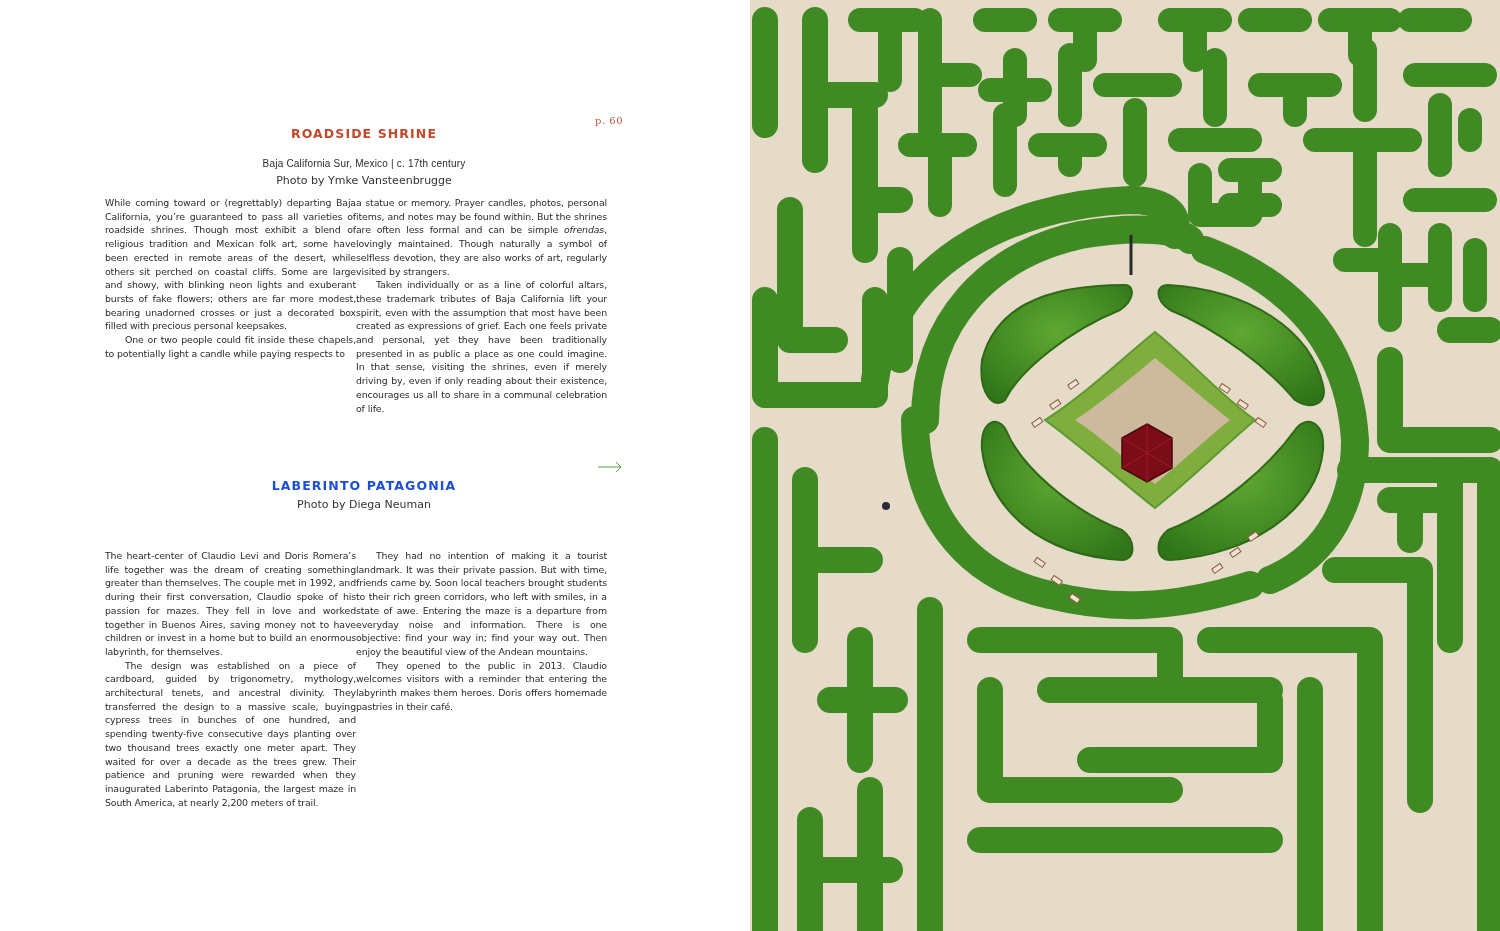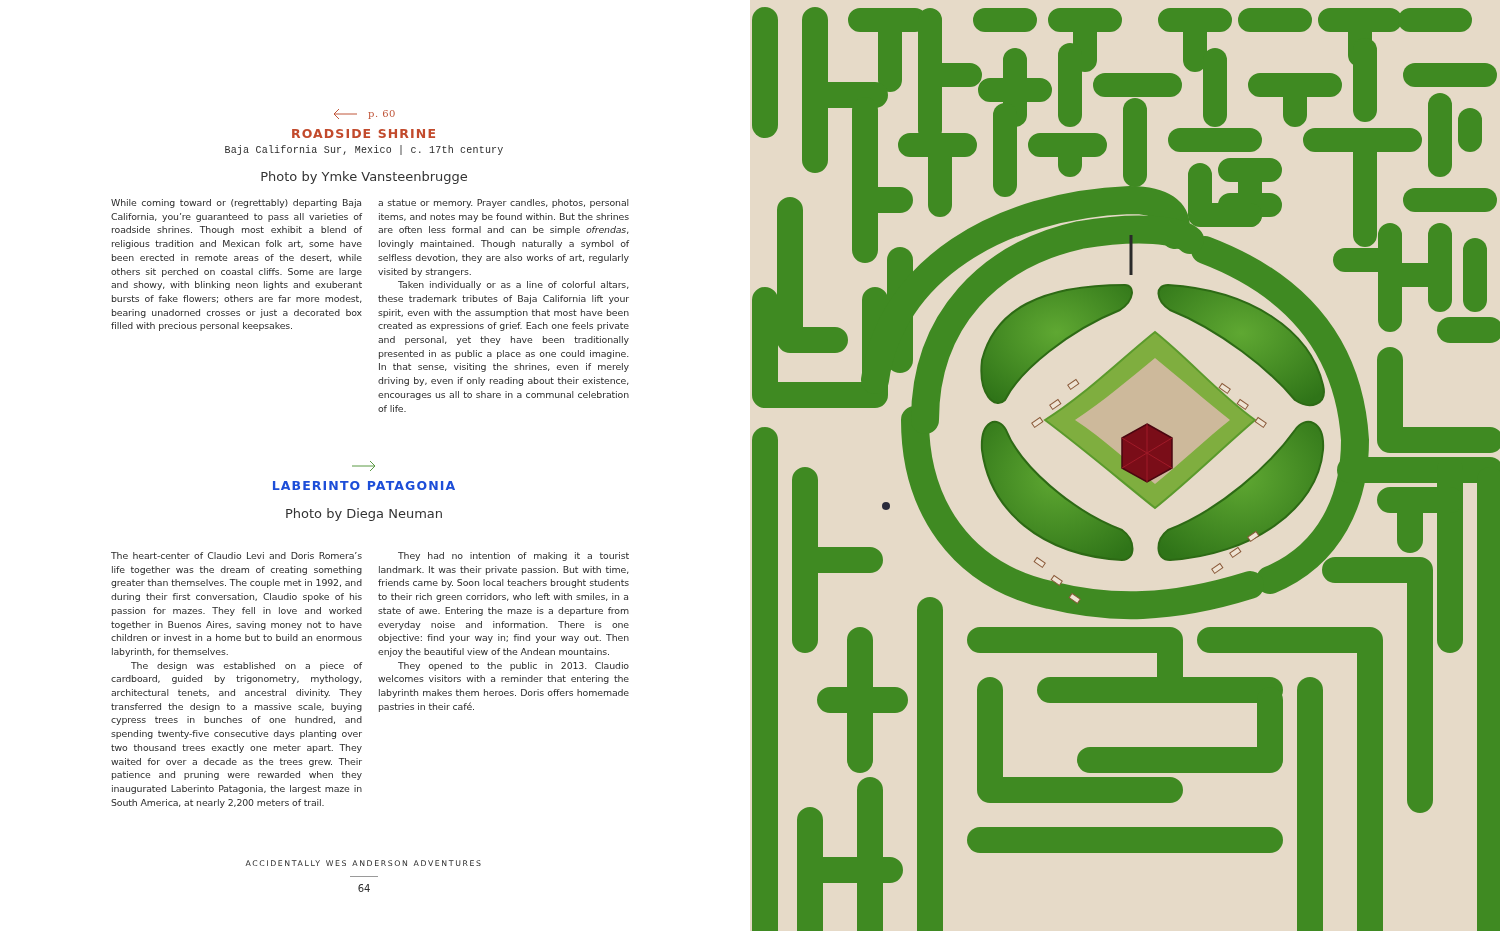--- a/index.html
+++ b/index.html
@@ -3,30 +3,30 @@
 <meta charset="utf-8">
 <style>
   * { box-sizing: border-box; margin: 0; padding: 0; }
   html, body { width: 1500px; height: 931px; overflow: hidden; background: #ffffff; }
   body { position: relative; font-family: "DejaVu Sans", sans-serif; color: #2a2a2a; }
 
   .page-left { position: absolute; left: 0; top: 0; width: 750px; height: 931px; background: #ffffff; }
   .page-right { position: absolute; left: 750px; top: 0; width: 750px; height: 931px; overflow: hidden; background: #e7dccb; }
 
   .entry-head { position: absolute; left: 105px; width: 518px; text-align: center; }
-  .arrow-row { display: flex; justify-content: center; align-items: flex-start; gap: 10px; height: 14px; }
+  .arrow-row { display: flex; justify-content: center; align-items: flex-end; gap: 10px; height: 14px; flex-direction: column; }
   .arrow-svg { display: block; }
   .page-ref { font-family: "DejaVu Serif", serif; font-size: 10px; letter-spacing: 0.5px; color: #c0563a; }
   .title { font-family: "DejaVu Sans", sans-serif; font-weight: bold; font-size: 12.5px; letter-spacing: 1.1px; margin-top: 4px; }
   .title.red { color: #c24a2c; }
   .title.green { color: #1d4ed8; }
-  .location { font-family: Liberation Mono, monospace; font-size: 10px; color: #2b2b2b; margin-top: 4px; letter-spacing: 0.2px; }
-  .credit { font-family: "DejaVu Sans", sans-serif; font-size: 13px; color: #333; margin-top: 13px; }
-
-  .cols { position: absolute; left: 111px; width: 518px; display: flex; justify-content: space-between; }
+  .location { font-family: Liberation Sans, sans-serif; font-size: 10px; color: #2b2b2b; margin-top: 17px; letter-spacing: 0.2px; }
+  .credit { font-family: "DejaVu Sans", sans-serif; font-size: 11px; color: #333; margin-top: 5px; }
+
+  .cols { position: absolute; left: 105px; width: 518px; display: flex; }
   .col { width: 251px; font-family: "DejaVu Sans", sans-serif; font-size: 9.4px; line-height: 13.7px; text-align: justify; color: #2b2b2b; letter-spacing: -0.12px; }
   .col p { margin: 0; }
   .col p.indent { text-indent: 20px; }
   .col em { font-style: italic; }
 
   .footer { position: absolute; left: 105px; width: 518px; top: 859px; text-align: center; }
   .footer-title { font-family: "DejaVu Sans", sans-serif; font-size: 7.8px; letter-spacing: 1.6px; color: #2b2b2b; }
   .footer-rule { width: 28px; height: 1px; background: #9a9a9a; margin: 8px auto 6px; }
   .page-number { font-family: "DejaVu Sans", sans-serif; font-size: 10px; color: #2b2b2b; }
 
@@ -46,20 +46,21 @@
       <span class="page-ref">p. 60</span>
     </div>
     <div class="title red">ROADSIDE SHRINE</div>
     <div class="location">Baja California Sur, Mexico | c. 17th century</div>
     <div class="credit">Photo by Ymke Vansteenbrugge</div>
   </div>
 
   <div class="cols" style="top:196px;">
     <div class="col">
         <p><span>While coming toward or (regrettably) departing Baja California, you’re guaranteed to pass all varieties of roadside shrines. Though most exhibit a blend of religious tradition and Mexican folk art, some have been erected in remote areas of the desert, while others sit perched on coastal cliffs. Some are large and showy, with blinking neon lights and exuberant bursts of fake flowers; others are far more modest, bearing unadorned crosses or just a decorated box filled with precious personal keepsakes.</span></p>
+        <p class="indent"><span>One or two people could fit inside these chapels, to potentially light a candle while paying respects to</span></p>
       </div>
     <div class="col">
         <p><span>a statue or memory. Prayer candles, photos, personal items, and notes may be found within. But the shrines are often less formal and can be simple </span><em>ofrendas</em><span>, lovingly maintained. Though naturally a symbol of selfless devotion, they are also works of art, regularly visited by strangers.</span></p>
         <p class="indent"><span>Taken individually or as a line of colorful altars, these trademark tributes of Baja California lift your spirit, even with the assumption that most have been created as expressions of grief. Each one feels private and personal, yet they have been traditionally presented in as public a place as one could imagine. In that sense, visiting the shrines, even if merely driving by, even if only reading about their existence, encourages us all to share in a communal celebration of life.</span></p>
       </div>
   </div>
 
   <div class="entry-head" style="top:460px;">
     <div class="arrow-row">
       <svg class="arrow-svg" width="26" height="12" viewBox="0 0 26 12">
@@ -75,25 +76,20 @@
     <div class="col">
         <p><span>The heart-center of Claudio Levi and Doris Romera’s life together was the dream of creating something greater than themselves. The couple met in 1992, and during their first conversation, Claudio spoke of his passion for mazes. They fell in love and worked together in Buenos Aires, saving money not to have children or invest in a home but to build an enormous labyrinth, for themselves.</span></p>
         <p class="indent"><span>The design was established on a piece of cardboard, guided by trigonometry, mythology, architectural tenets, and ancestral divinity. They transferred the design to a massive scale, buying cypress trees in bunches of one hundred, and spending twenty-five consecutive days planting over two thousand trees exactly one meter apart. They waited for over a decade as the trees grew. Their patience and pruning were rewarded when they inaugurated Laberinto Patagonia, the largest maze in South America, at nearly 2,200 meters of trail.</span></p>
       </div>
     <div class="col">
         <p class="indent"><span>They had no intention of making it a tourist landmark. It was their private passion. But with time, friends came by. Soon local teachers brought students to their rich green corridors, who left with smiles, in a state of awe. Entering the maze is a departure from everyday noise and information. There is one objective: find your way in; find your way out. Then enjoy the beautiful view of the Andean mountains.</span></p>
         <p class="indent"><span>They opened to the public in 2013. Claudio welcomes visitors with a reminder that entering the labyrinth makes them heroes. Doris offers homemade pastries in their café.</span></p>
       </div>
   </div>
 
-  <div class="footer">
-    <div class="footer-title">ACCIDENTALLY WES ANDERSON ADVENTURES</div>
-    <div class="footer-rule"></div>
-    <div class="page-number">64</div>
-  </div>
 </div>
 
 <div class="page-right">
   <svg class="maze-svg" viewBox="0 0 750 931" preserveAspectRatio="none">
     <defs>
       <radialGradient id="hg" cx="50%" cy="40%" r="70%">
         <stop offset="0%" stop-color="#5fa832"></stop>
         <stop offset="100%" stop-color="#2f7418"></stop>
       </radialGradient>
     </defs>

